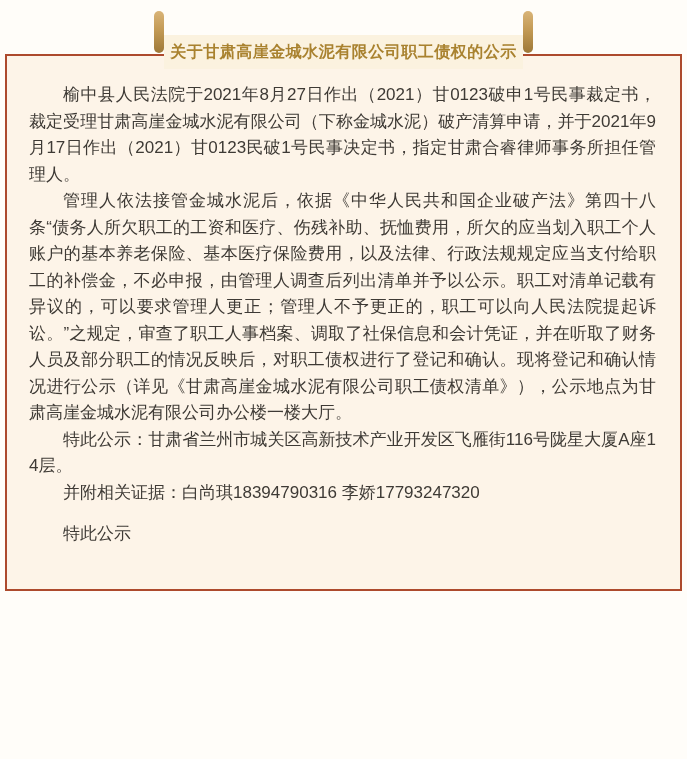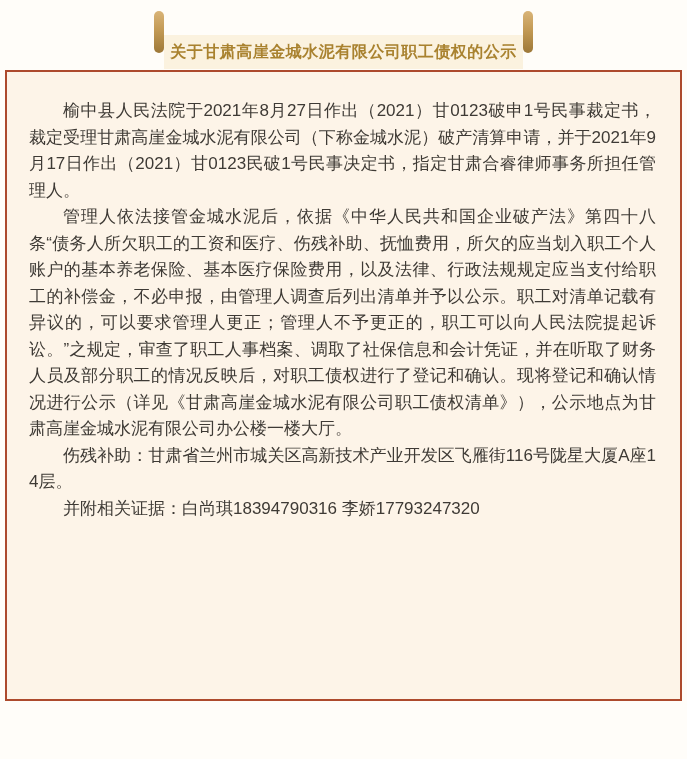--- a/index.html
+++ b/index.html
@@ -41,22 +41,22 @@
     }
     .title-text {
       font-size: 16px;
       font-weight: bold;
       color: #a9822f;
       letter-spacing: 0.5px;
       white-space: nowrap;
     }
     
     .content-box {
-      margin: 16px 5px 0 5px;
-      height: 631px;
+      margin: 0 5px 0 5px;
+      height: 537px;
       border: 2px solid #ad4a2d;
       background: #fdf4e8;
       padding: 26px 24px 10px 22px;
       overflow: hidden;
     }
     .content-box p {
       margin: 0;
       font-size: 17px;
       line-height: 26.5px;
       color: #3e3a35;
@@ -84,17 +84,18 @@
     <span class="accent-bar"></span>
     <span class="title-strip">
       <span class="title-text">关于甘肃高崖金城水泥有限公司职工债权的公示</span>
     </span>
     <span class="accent-bar"></span>
   </div>
 
   <div class="content-box">
     <p>榆中县人民法院于2021年8月27日作出（2021）甘0123破申1号民事裁定书，裁定受理甘肃高崖金城水泥有限公司（下称金城水泥）破产清算申请，并于2021年9月17日作出（2021）甘0123民破1号民事决定书，指定甘肃合睿律师事务所担任管理人。</p>
     <p>管理人依法接管金城水泥后，依据《中华人民共和国企业破产法》第四十八条“债务人所欠职工的工资和医疗、伤残补助、抚恤费用，所欠的应当划入职工个人账户的基本养老保险、基本医疗保险费用，以及法律、行政法规规定应当支付给职工的补偿金，不必申报，由管理人调查后列出清单并予以公示。职工对清单记载有异议的，可以要求管理人更正；管理人不予更正的，职工可以向人民法院提起诉讼。”之规定，审查了职工人事档案、调取了社保信息和会计凭证，并在听取了财务人员及部分职工的情况反映后，对职工债权进行了登记和确认。现将登记和确认情况进行公示（详见《甘肃高崖金城水泥有限公司职工债权清单》），公示地点为甘肃高崖金城水泥有限公司办公楼一楼大厅。</p>
-    <p>伤残补助：甘肃省兰州市城关区高新技术产业开发区飞雁街116号陇星大厦A座14层。</p>
+    <p>特此公示：甘肃省兰州市城关区高新技术产业开发区飞雁街116号陇星大厦A座14层。</p>
     <p>并附相关证据：白尚琪18394790316 李娇17793247320</p>
+    <p class="closing">特此公示</p>
   </div>
 
 </div>
 
 </body></html>

